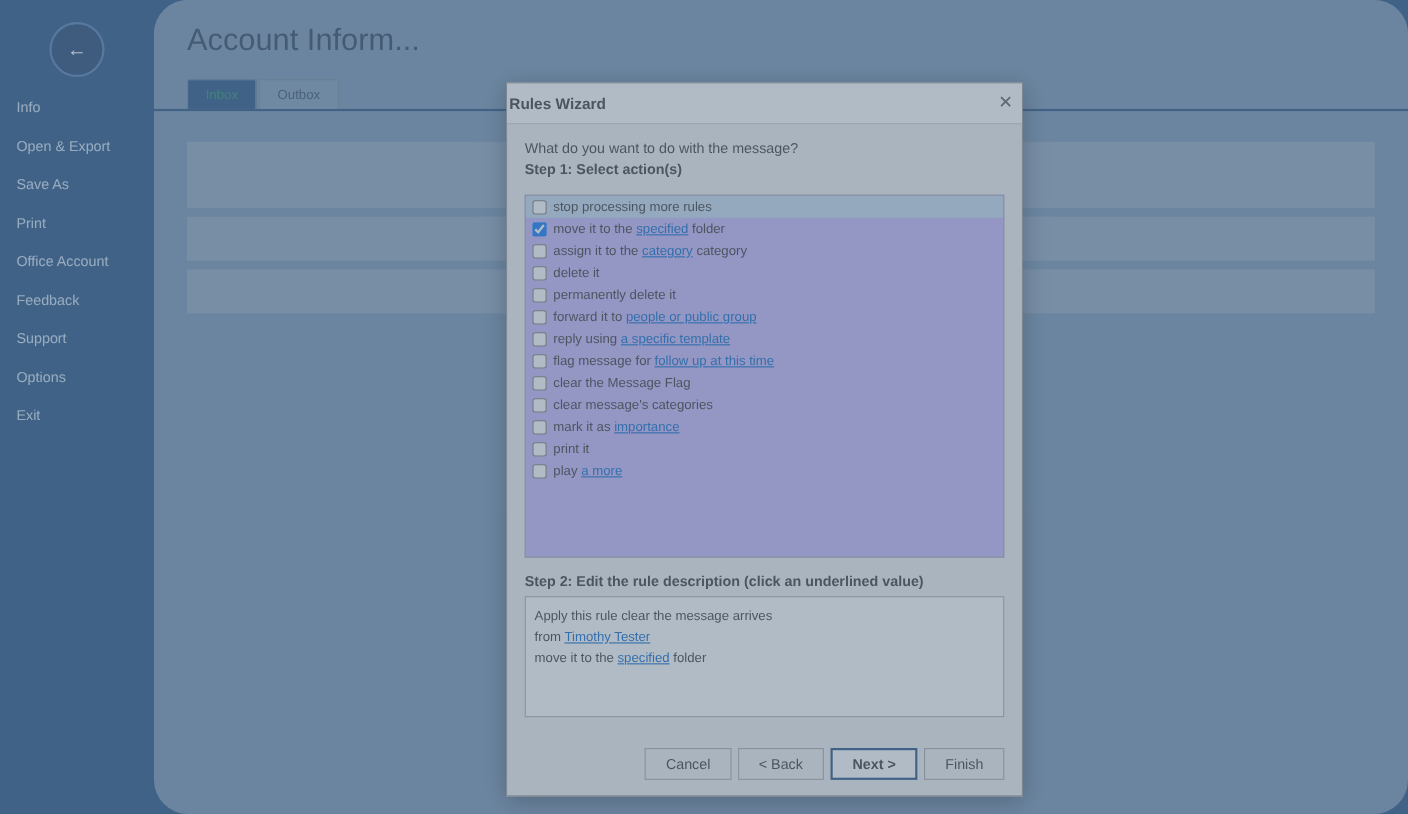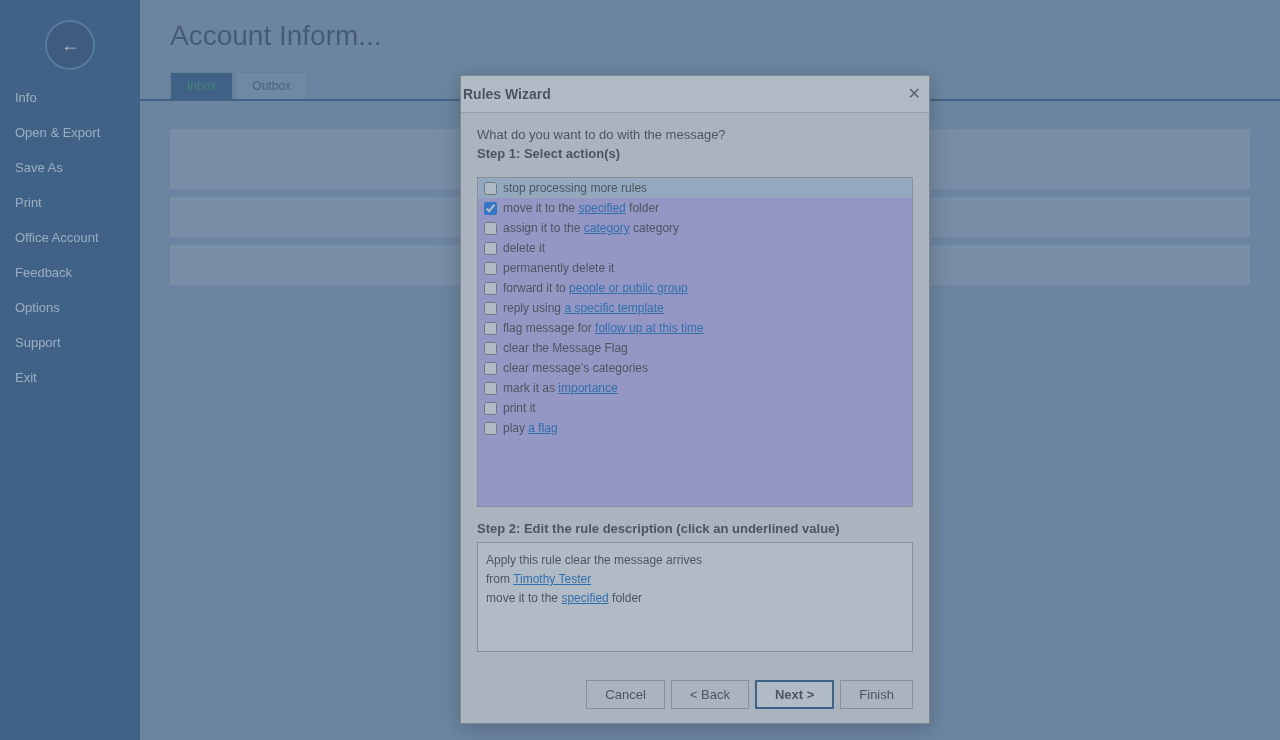--- a/index.html
+++ b/index.html
@@ -51,20 +51,21 @@
       padding: 10px 15px;
       cursor: pointer;
       font-size: 13px;
     }
 
     .main-content {
       flex: 1;
       background: #c8d8e8;
       position: relative;
       overflow: hidden;
+      border-radius: 31px;
     }
 
     .content-header {
       background: #c8d8e8;
       padding: 20px 30px;
     }
 
     .content-header h1 {
       font-size: 28px;
       color: #333;
@@ -265,22 +266,22 @@
 <div class="outlook-bg">
 
   <div class="sidebar">
     <div class="sidebar-back">←</div>
     <div class="sidebar-item">Info</div>
     <div class="sidebar-item">Open &amp; Export</div>
     <div class="sidebar-item">Save As</div>
     <div class="sidebar-item">Print</div>
     <div class="sidebar-item">Office Account</div>
     <div class="sidebar-item">Feedback</div>
+    <div class="sidebar-item">Support</div>
     <div class="sidebar-item">Options</div>
-    <div class="sidebar-item">Support</div>
     <div class="sidebar-item">Exit</div>
   </div>
 
   <div class="main-content dimmed">
     <div class="content-header">
       <h1>Account Inform...</h1>
     </div>
     <div class="tab-bar">
       <div class="tab active">Inbox</div>
       <div class="tab">Outbox</div>
@@ -366,21 +367,21 @@
         <label for="mark-importance">mark it as <a>importance</a></label>
       </div>
 
       <div class="action-item">
         <input type="checkbox" id="print-it" style="">
         <label for="print-it">print it</label>
       </div>
 
       <div class="action-item">
         <input type="checkbox" id="play-sound" style="">
-        <label for="play-sound">play <a>a flag</a></label>
+        <label for="play-sound">play <a>a more</a></label>
       </div>
 
     </div>
 
     <div class="step2-label">Step 2: Edit the rule description (click an underlined value)</div>
     <div class="rule-description">
       <div>Apply this rule clear the message arrives</div>
       <div>from <a>Timothy Tester</a></div>
       <div>move it to the <a>specified</a> folder</div>
     </div>

